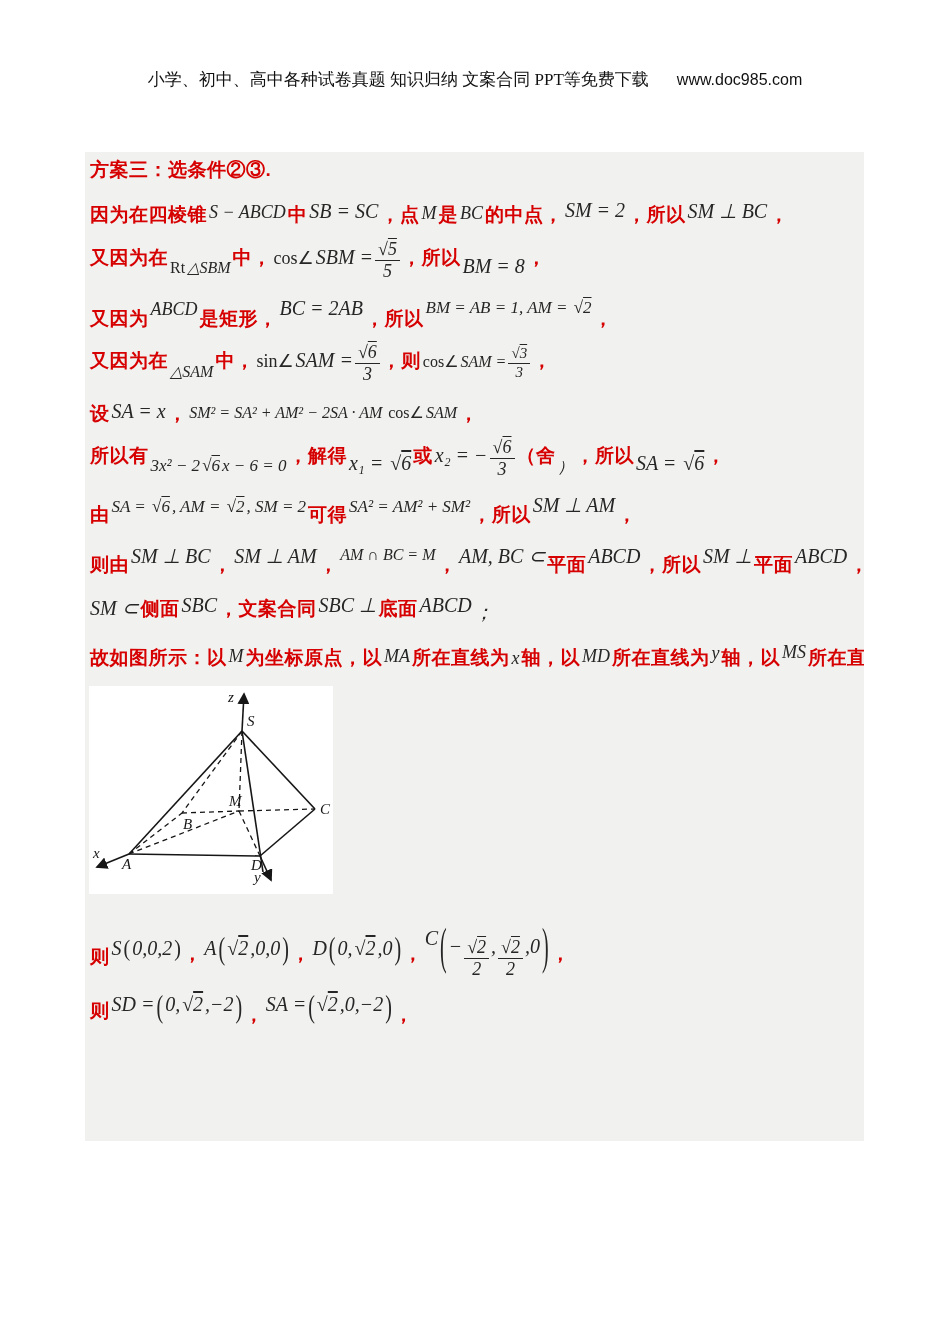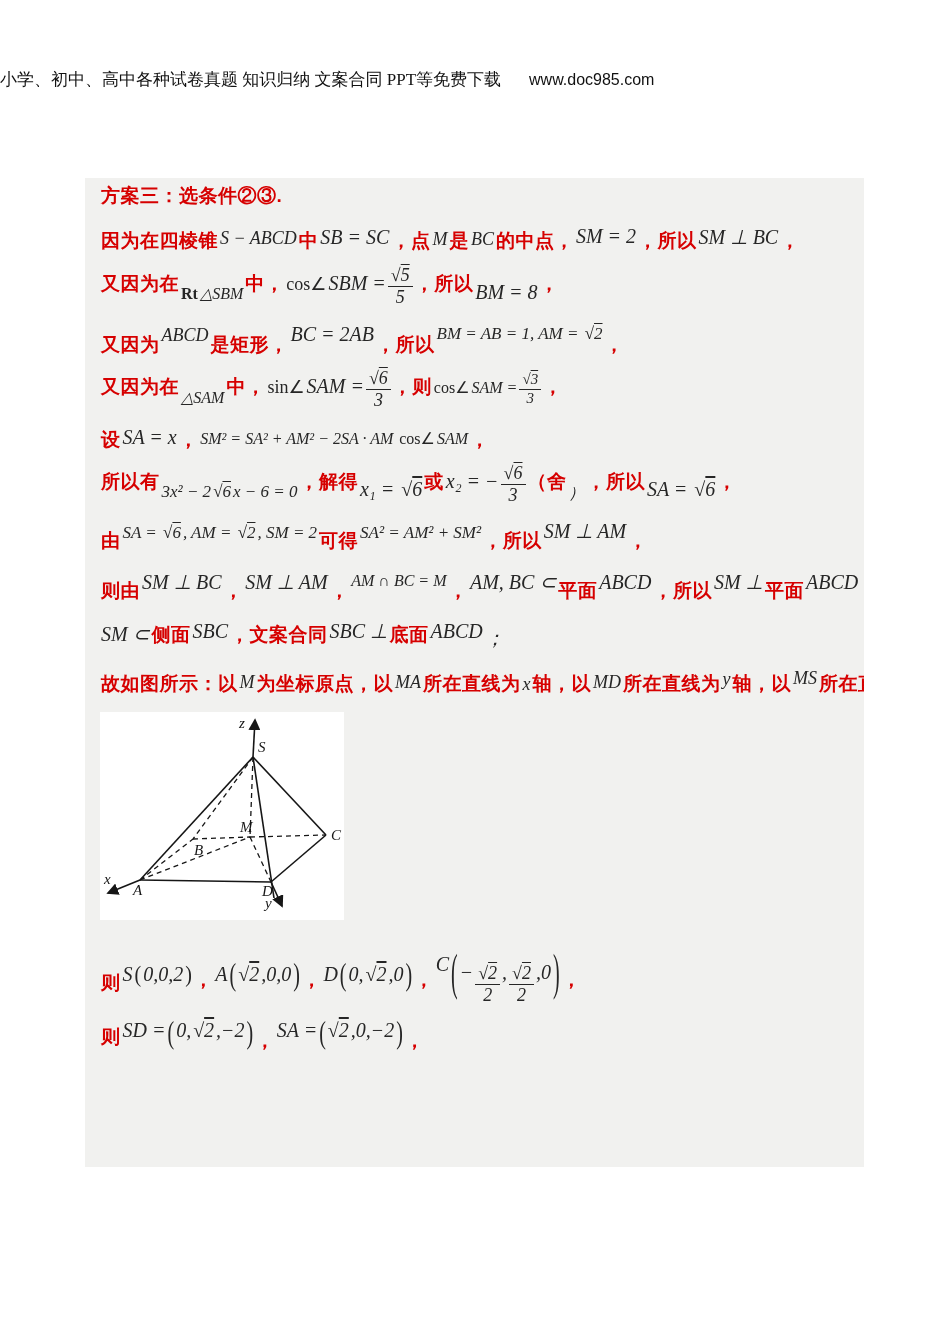--- a/index.html
+++ b/index.html
@@ -5,27 +5,27 @@
   * { margin:0; padding:0; box-sizing:border-box; }
   html,body { width:950px; }
   body {
     width:950px; height:1344px; position:relative;
     background:#ffffff;
     font-family:"Liberation Serif", serif;
     overflow:hidden;
   }
   .header {
     position:absolute; top:68px; left:0; width:950px;
-    text-align:left; color:#111; font-size:17px;
+    text-align:center; color:#111; font-size:17px;
     font-family:"Liberation Serif", serif;
   }
   .header .site { margin-left:28px; font-family:"Liberation Sans", sans-serif; font-size:16px; }
   .panel {
     position:absolute; left:85px; top:152px; width:779px; height:989px;
-    background:#f1f1ef; padding:2px 6px 0 15px; overflow:hidden;margin-top:26px;
+    background:#f1f1ef; padding:2px 6px 0 4px; overflow:hidden;
   }
   .line { margin-bottom:9px; line-height:1.65; white-space:nowrap; }
   .cn {
     color:#d60000; font-weight:bold; font-size:19px;
     font-family:"Liberation Sans", sans-serif;
     letter-spacing:0.5px;
   }
   .m {
     color:#262626; font-size:20px; font-style:italic;
     font-family:"Liberation Serif", serif;
@@ -55,21 +55,21 @@
 <body>
 
 <div class="header">
   <span>小学、初中、高中各种试卷真题 知识归纳 文案合同 PPT等免费下载</span><span class="site">www.doc985.com</span>
 </div>
 
 <div class="panel">
   <div id="lines-top">
       <div class="line"><span class="cn">方案三：选条件②③.</span></div>
       <div class="line"><span class="cn">因为在四棱锥</span><span class="m" style="vertical-align: 3px; font-size: 18px;">S − ABCD</span><span class="cn">中</span><span class="m" style="vertical-align: 3px;">SB = SC</span><span class="cn">，点</span><span class="m" style="vertical-align: 2px; font-size: 18px;">M</span><span class="cn">是</span><span class="m" style="vertical-align: 2px; font-size: 18px;">BC</span><span class="cn">的中点，</span><span class="m" style="vertical-align: 4px;">SM = 2</span><span class="cn">，所以</span><span class="m" style="vertical-align: 3px;">SM ⊥ BC</span><span class="cn">，</span></div>
-      <div class="line"><span class="cn">又因为在</span><span class="m mr" style="vertical-align: -9px; font-size: 16px; font-weight: bold;">Rt</span><span class="m" style="vertical-align: -9px; font-size: 16px;">△SBM</span><span class="cn">中，</span><span class="m mr" style="font-size: 18px;">cos∠</span><span class="m">SBM =</span><span class="m frac">
+      <div class="line"><span class="cn">又因为在</span><span class="m mr" style="vertical-align: -9px; font-size: 16px;">Rt</span><span class="m" style="vertical-align: -9px; font-size: 16px;">△SBM</span><span class="cn">中，</span><span class="m mr" style="font-size: 18px;">cos∠</span><span class="m">SBM =</span><span class="m frac">
           <span class="num"><span>√</span><span class="bar">5</span></span>
           <span class="den">5</span>
         </span><span class="cn">，所以</span><span class="m" style="vertical-align: -9px;">BM = 8</span><span class="cn">，</span></div>
       <div class="line"><span class="cn">又因为</span><span class="m" style="vertical-align: 10px; font-size: 18px;">ABCD</span><span class="cn">是矩形，</span><span class="m" style="vertical-align: 10px;">BC = 2AB</span><span class="cn">，所以</span><span class="m" style="vertical-align: 12px; font-size: 17px;">BM = AB = 1, AM = </span><span class="m sq" style="vertical-align: 12px; font-size: 17px;"><span>√</span><span class="bar">2</span></span><span class="cn">，</span></div>
       <div class="line"><span class="cn">又因为在</span><span class="m" style="vertical-align: -10px; font-size: 16px;">△SAM</span><span class="cn">中，</span><span class="m mr" style="font-size: 18px;">sin∠</span><span class="m">SAM =</span><span class="m frac">
           <span class="num"><span>√</span><span class="bar">6</span></span>
           <span class="den">3</span>
         </span><span class="cn">，则</span><span class="m mr" style="font-size: 16px;">cos∠</span><span class="m" style="font-size: 16px;">SAM =</span><span class="m frac" style="font-size: 15px;">
           <span class="num"><span>√</span><span class="bar">3</span></span>
           <span class="den">3</span>

